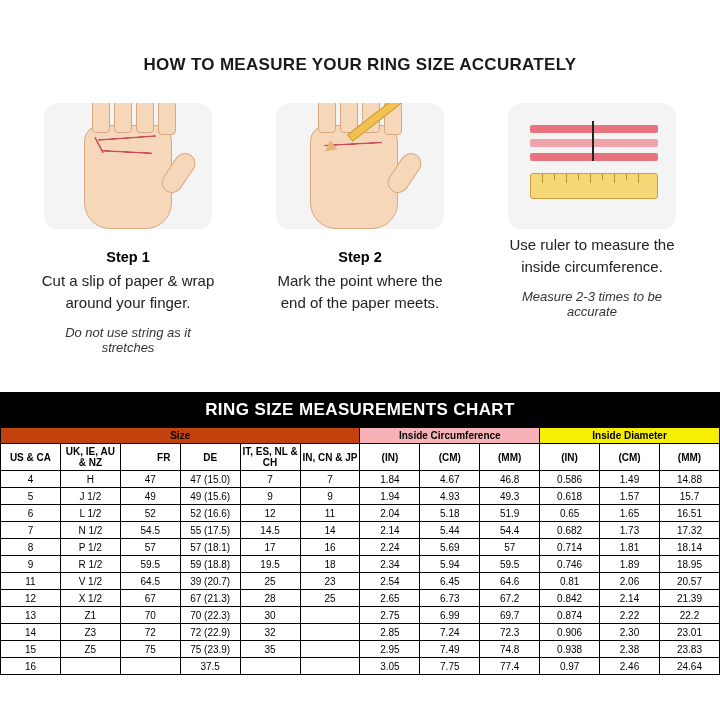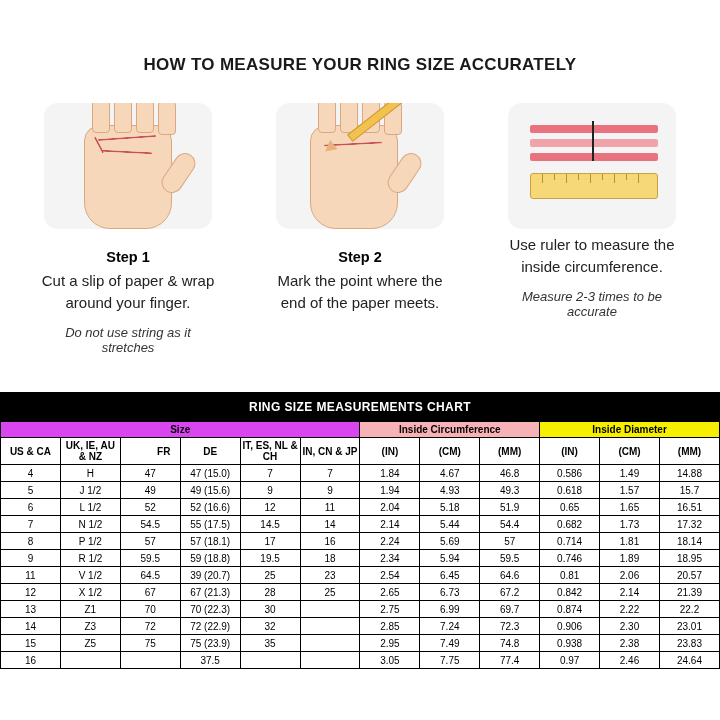--- a/index.html
+++ b/index.html
@@ -56,21 +56,21 @@
 
   
   .chart {
     position: absolute;
     left: 0; top: 392px;
     width: 720px;
   }
   .chart-header {
     background: #000; color: #fff;
     text-align: center;
-    font-size: 12px;
+    font-size: 17px;
     font-weight: bold;
     letter-spacing: 0.4px;
     padding: 7px 0 7px 0;
     border: 1px solid #000;
     border-bottom: none;
   }
   table {
     border-collapse: collapse;
     width: 720px;
     table-layout: fixed;
@@ -217,21 +217,21 @@
       <div class="step-note">Measure 2-3 times to be accurate</div>
     </div>
 
   </div>
 
   <div class="chart">
     <div class="chart-header">RING SIZE MEASUREMENTS CHART</div>
     <table>
       <thead>
         <tr>
-          <td class="grp-size" colspan="6" style="background: #d946ef;">Size</td>
+          <td class="grp-size" colspan="6" style="background: #c2410c;">Size</td>
           <td class="grp-circ" colspan="3" style="background: rgb(247, 178, 184);">Inside Circumference</td>
           <td class="grp-diam" colspan="3" style="background: rgb(246, 239, 0);">Inside Diameter</td>
         </tr>
         <tr>
           <td style="width:62px;">US &amp; CA</td>
           <td style="width:66px;">UK, IE, AU &amp; NZ</td>
           <td style="width:56px;padding-left:28px;">FR</td>
           <td style="width:72px;">DE</td>
           <td style="width:68px;">IT, ES, NL &amp; CH</td>
           <td style="width:60px;">IN, CN &amp; JP</td>

